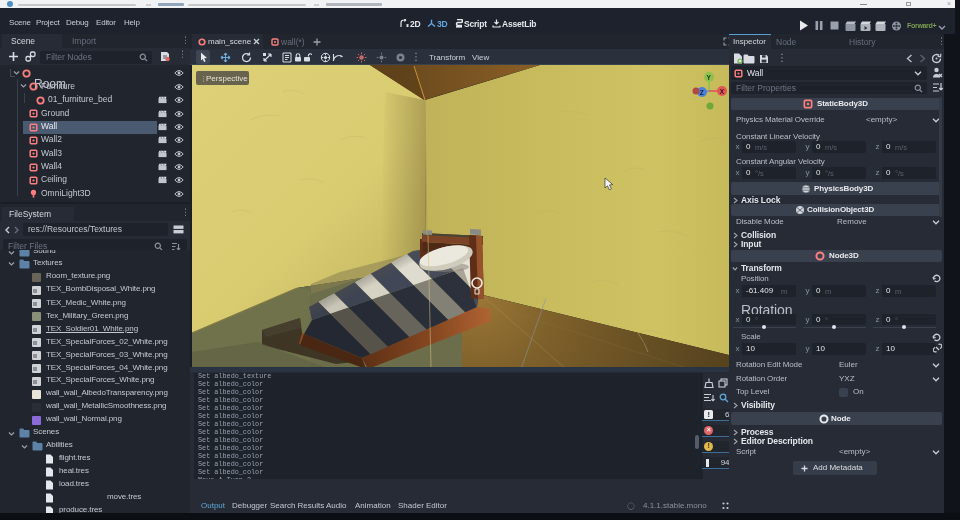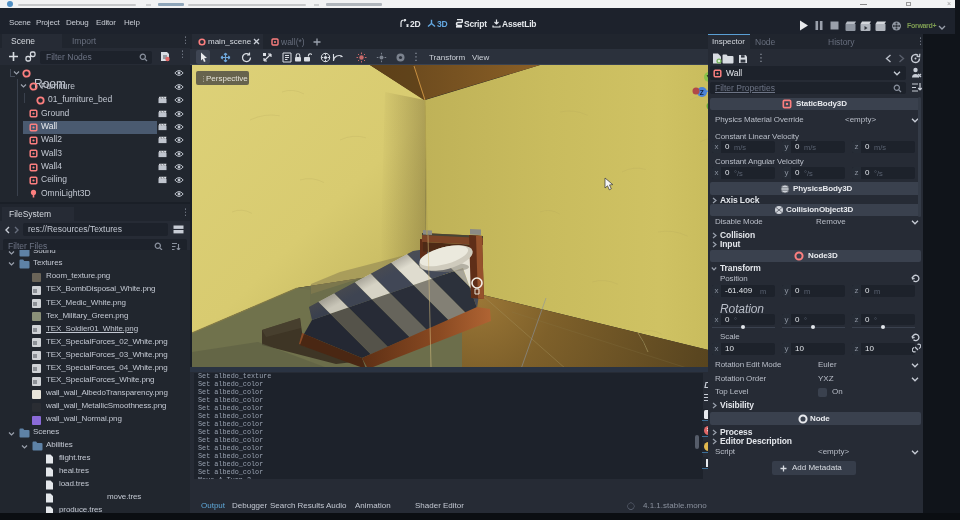--- a/index.html
+++ b/index.html
@@ -640,36 +640,36 @@
         <div style="position:absolute;left:4px;top:1.5px;width:3px;height:8px;background:#e8eaee;"></div>
         <span style="position:absolute;right:3px;top:1px;color:#d0d5dc;font-size:8px;">941</span>
       </div>
 </div>
 <div class="abs" style="left:0;top:463px;width:550px;height:16px;background:#262b35;font-size:8px;">
 <span class="abs" style="left:11px;top:4px;color:#5fa8d8;">Output</span>
 <span class="abs" style="left:42px;top:4px;color:#c3c8d2;">Debugger</span>
 <span class="abs" style="left:80px;top:4px;color:#c3c8d2;">Search Results</span>
 <span class="abs" style="left:136px;top:4px;color:#c3c8d2;">Audio</span>
 <span class="abs" style="left:165px;top:4px;color:#c3c8d2;">Animation</span>
-<span class="abs" style="left:208px;top:4px;color:#c3c8d2;margin-left:17px;">Shader Editor</span>
+<span class="abs" style="left:208px;top:4px;color:#c3c8d2;">Shader Editor</span>
 <span class="abs" style="left:437px;top:5px;color:#6d7485;font-size:7px;">◯</span>
 <span class="abs" style="left:453px;top:4px;color:#8a919e;font-size:8px;">4.1.1.stable.mono</span>
 <svg class="abs" style="left:532px;top:5px;" width="11" height="8" viewBox="0 0 11 8">
         <g fill="#c8cdd6">
           <circle cx="1.5" cy="1.5" r="1.1"></circle>
           <circle cx="5.5" cy="1.5" r="1.1"></circle>
           <circle cx="9.5" cy="1.5" r="1.1"></circle>
           <circle cx="1.5" cy="6" r="1.1"></circle>
           <circle cx="5.5" cy="6" r="1.1"></circle>
           <circle cx="9.5" cy="6" r="1.1"></circle>
         </g>
       </svg>
 </div>
 </div>
-<div id="rightdock" class="abs" style="left:708px;top:34px;width:215px;height:479px;background:#262b35;">
+<div id="rightdock" class="abs" style="left:729px;top:34px;width:215px;height:479px;background:#262b35;">
 <div class="abs" style="left:0;top:0;width:215px;height:15px;background:#20252e;">
       <div class="abs" style="left:0;top:0;width:42px;height:15px;background:#262b35;border-top:1.5px solid #5a9fd4;"></div>
       <span class="abs" style="left:4px;top:3px;color:#d6dae0;font-size:8px;">Inspector</span>
       <span class="abs" style="left:47px;top:3px;color:#676e7d;font-size:8.5px;">Node</span>
       <span class="abs" style="left:76px;top:3px;color:#676e7d;font-size:8.5px;padding-left:44px;">History</span>
       <span class="abs" style="left:208px;top:2px;color:#8a919e;font-size:9px;">⋮</span>
     </div>
 <svg class="abs" style="left:4px;top:19px;" width="10" height="11" viewBox="0 0 10 11">
       <path d="M1 0.5 h5 L9 3.5 v7 h-8 Z" fill="#d8dce2"></path>
       <circle cx="7" cy="8" r="2.6" fill="#79b45f"></circle>
@@ -704,21 +704,21 @@
       <svg style="position:absolute;right:5px;top:4.5px;" width="8" height="5" viewBox="0 0 8 5">
         <path d="M1 0.8 L4 3.8 L7 0.8" stroke="#c8cdd6" stroke-width="1.3" fill="none"></path>
       </svg>
     </div>
 <svg class="abs" style="left:203px;top:33px;" width="11" height="12" viewBox="0 0 11 12">
       <circle cx="4.5" cy="3" r="2.2" fill="#c8cdd6"></circle>
       <path d="M1 10.5 a3.5 3.5 0 0 1 7 0 Z" fill="#c8cdd6"></path>
       <path d="M7 7 l3 3 M10 7 l-3 3" stroke="#c8cdd6" stroke-width="1.2"></path>
     </svg>
 <div class="abs inset" style="left:2px;top:47.5px;width:196px;height:12.5px;font-size:8.5px;">
-      <span style="position:absolute;left:5px;top:1px;text-decoration:underline;">Filter Properties</span>
+      <span style="position:absolute;left:5px;top:1px;">Filter Properties</span>
       <svg style="position:absolute;right:4px;top:2px;" width="9" height="9" viewBox="0 0 9 9">
         <circle cx="3.8" cy="3.8" r="2.6" stroke="#8a919e" stroke-width="1.2" fill="none"></circle>
         <path d="M5.8 5.8 L8 8" stroke="#8a919e" stroke-width="1.2"></path>
       </svg>
     </div>
 <svg class="abs" style="left:203px;top:48px;" width="11" height="11" viewBox="0 0 11 11">
       <path d="M1 2 h6 M1 5.5 h4 M1 9 h6 M9 1 v7 M9 8 l-1.8-2 M9 8 l1.8-2" stroke="#c8cdd6" stroke-width="1.2" fill="none"></path>
     </svg>
 <div class="abs" style="left:2px;top:63.5px;width:211px;height:12.5px;background:#3a414e;border-radius:2px;"></div>
 <div class="abs" style="left:74px;top:65.0px;width:10px;height:10px;">
@@ -822,21 +822,21 @@
 <div class="abs inset" style="left:74px;top:250.5px;width:63px;height:12px;border-radius:2px;"></div>
 <div class="abs" style="left:74px;top:250.5px;width:9px;height:12px;background:#262c36;border-radius:2px 0 0 2px;"></div>
 <span class="abs" style="left:76.5px;top:252.0px;color:#8a919e;font-size:8px;">y</span>
 <span class="abs" style="left:87px;top:252.0px;color:#e2e5ea;font-size:8px;">0</span>
 <span class="abs" style="left:96px;top:252.5px;color:#596170;font-size:7.5px;">m</span>
 <div class="abs inset" style="left:144px;top:250.5px;width:63px;height:12px;border-radius:2px;"></div>
 <div class="abs" style="left:144px;top:250.5px;width:9px;height:12px;background:#262c36;border-radius:2px 0 0 2px;"></div>
 <span class="abs" style="left:146.5px;top:252.0px;color:#8a919e;font-size:8px;">z</span>
 <span class="abs" style="left:157px;top:252.0px;color:#e2e5ea;font-size:8px;">0</span>
 <span class="abs" style="left:166px;top:252.5px;color:#596170;font-size:7.5px;">m</span>
-<span class="abs" style="left:12px;top:267.5px;color:#b9bec8;font-size:12px;letter-spacing:-0.1px;font-style:italic;">Rotation</span>
+<span class="abs" style="left:12px;top:267.5px;color:#b9bec8;font-size:14px;letter-spacing:-0.1px;">Rotation</span>
 <div class="abs inset" style="left:4px;top:279.5px;width:63px;height:11px;border-radius:2px;"></div>
 <div class="abs" style="left:4px;top:279.5px;width:9px;height:11px;background:#262c36;border-radius:2px 0 0 2px;"></div>
 <span class="abs" style="left:6.5px;top:281.0px;color:#8a919e;font-size:8px;">x</span>
 <span class="abs" style="left:17px;top:281.0px;color:#e2e5ea;font-size:8px;">0</span>
 <span class="abs" style="left:26px;top:281.5px;color:#596170;font-size:7.5px;">°</span>
 <div class="abs inset" style="left:74px;top:279.5px;width:63px;height:11px;border-radius:2px;"></div>
 <div class="abs" style="left:74px;top:279.5px;width:9px;height:11px;background:#262c36;border-radius:2px 0 0 2px;"></div>
 <span class="abs" style="left:76.5px;top:281.0px;color:#8a919e;font-size:8px;">y</span>
 <span class="abs" style="left:87px;top:281.0px;color:#e2e5ea;font-size:8px;">0</span>
 <span class="abs" style="left:96px;top:281.5px;color:#596170;font-size:7.5px;">°</span>

